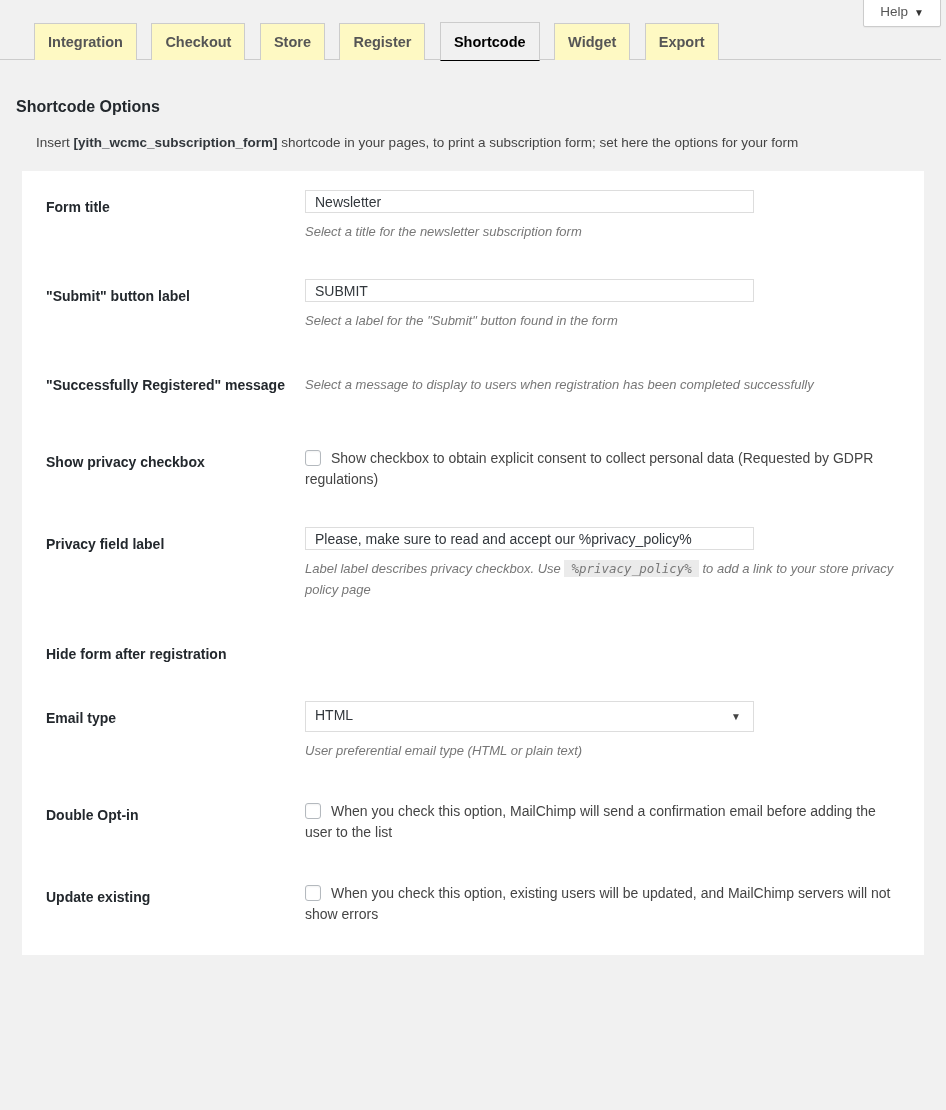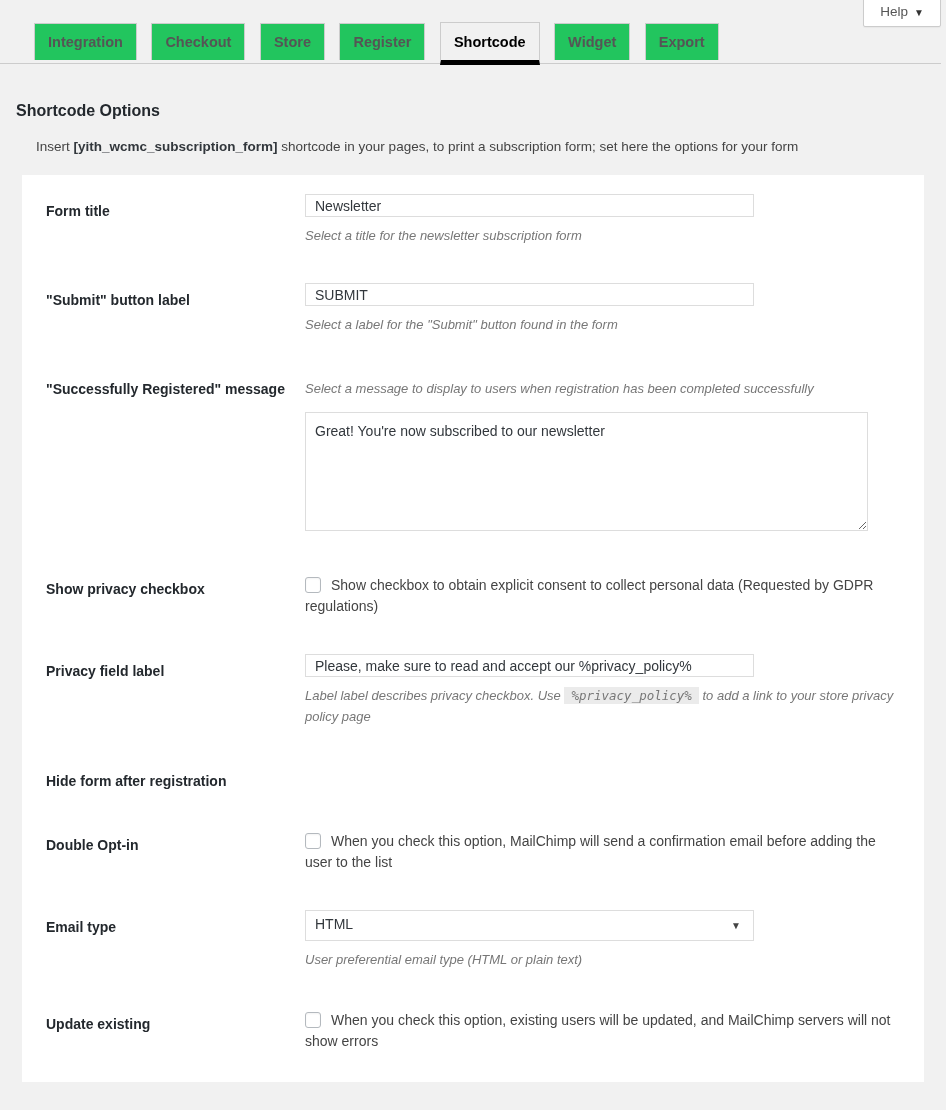--- a/index.html
+++ b/index.html
@@ -27,36 +27,36 @@
   .help-btn .arrow { font-size: 10px; color: #333; margin-left: 6px; }
 
   
   .tabs {
     padding: 21px 24px 0 34px;
     border-bottom: 1px solid #ccc;
     margin-right: 5px;
   }
   .tab {
     display: inline-block;
-    background: #22c55e;
+    background: #fef9c3;
     border: 1px solid #ccc;
     border-bottom: none;
     padding: 10px 13px;
     margin: 0 10px -1px 0;
     font-size: 14.5px;
     font-weight: 600;
     color: #555;
     cursor: pointer;
     position: relative;
     bottom: -1px;
   }
   .tab.active {
     background: #f1f1f1;
     color: #000;
-    border-bottom: 5px solid #000000;
+    border-bottom: 1px solid #000000;
     padding-top: 11px;
   }
 
   
   .page-title {
     margin: 38px 24px 0 16px;
     font-size: 16px;
     font-weight: 700;
     color: #23282d;
   }
@@ -198,61 +198,60 @@
     <div class="control">
       <input type="text" class="text-input" value="SUBMIT" style="">
       <div class="hint">Select a label for the "Submit" button found in the form</div>
     </div>
   </div>
 
   <div class="row">
     <div class="flabel">"Successfully Registered" message</div>
     <div class="control">
       <div class="hint hint-above">Select a message to display to users when registration has been completed successfully</div>
-      <textarea class="msg-area" style="">Great! You're now subscribed to our newsletter</textarea>
     </div>
   </div>
 
   <div class="row">
     <div class="flabel">Show privacy checkbox</div>
     <div class="control">
       <div class="check-line"><span class="checkbox"></span><span>Show checkbox to obtain explicit consent to collect personal data (Requested by GDPR regulations)</span></div>
     </div>
   </div>
 
   <div class="row">
     <div class="flabel">Privacy field label</div>
     <div class="control">
       <input type="text" class="text-input" value="Please, make sure to read and accept our %privacy_policy%" style="">
       <div class="hint"><span>Label label describes privacy checkbox. Use </span> <span class="code-chip">%privacy_policy%</span> <span> to add a link to your store privacy policy page</span></div>
     </div>
   </div>
 
   <div class="row">
     <div class="flabel">Hide form after registration</div>
-  </div>
-
-  <div class="row">
-    <div class="flabel">Double Opt-in</div>
-    <div class="control">
-      <div class="check-line"><span class="checkbox"></span><span>When you check this option, MailChimp will send a confirmation email before adding the user to the list</span></div>
-    </div>
   </div>
 
   <div class="row">
     <div class="flabel">Email type</div>
     <div class="control">
       <div class="select-box">
         <span>HTML</span>
         <span class="sel-arrow">▼</span>
       </div>
       <div class="hint">User preferential email type (HTML or plain text)</div>
     </div>
   </div>
 
   <div class="row">
+    <div class="flabel">Double Opt-in</div>
+    <div class="control">
+      <div class="check-line"><span class="checkbox"></span><span>When you check this option, MailChimp will send a confirmation email before adding the user to the list</span></div>
+    </div>
+  </div>
+
+  <div class="row">
     <div class="flabel">Update existing</div>
     <div class="control">
       <div class="check-line"><span class="checkbox"></span><span>When you check this option, existing users will be updated, and MailChimp servers will not show errors</span></div>
     </div>
   </div>
 
 </div>
 
 </body></html>

